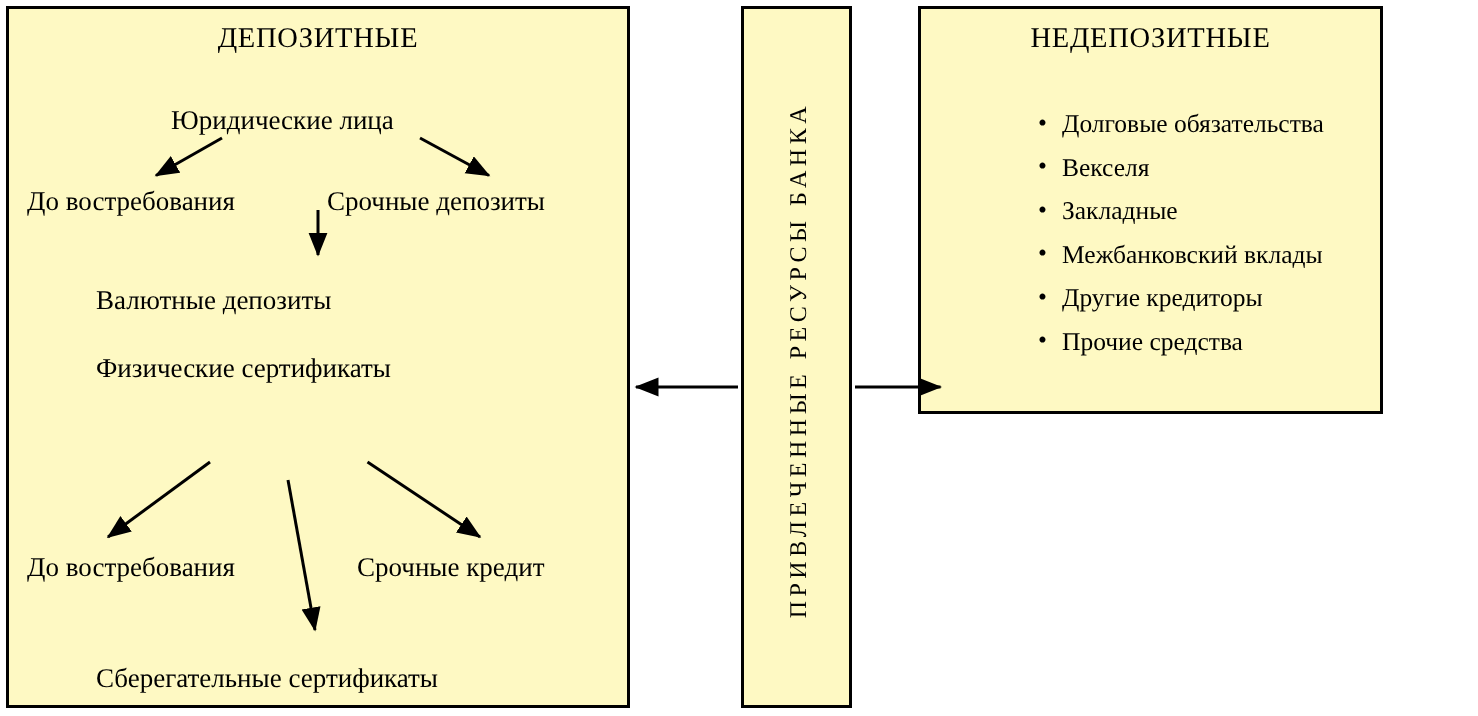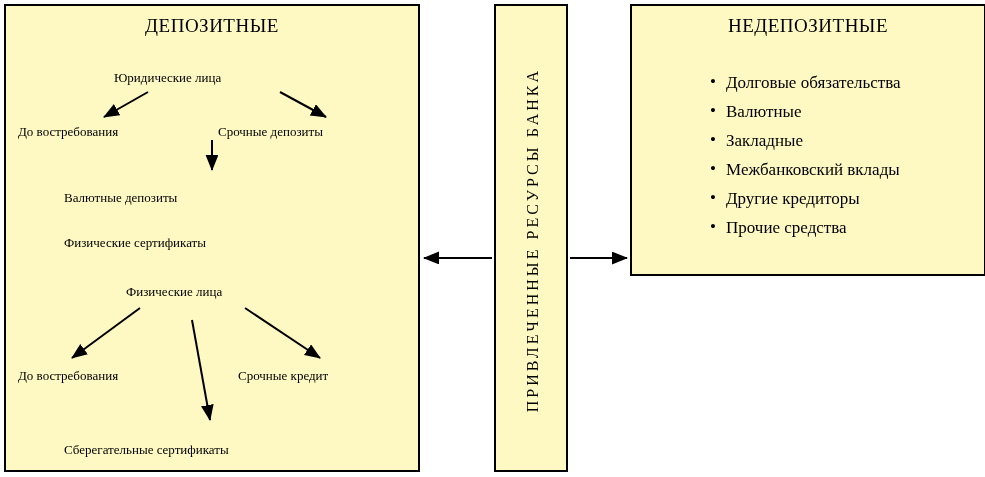--- a/index.html
+++ b/index.html
@@ -28,23 +28,23 @@
     background: #fef9c3;
     box-sizing: border-box;
   }
   #left-panel {
     left: 4px;
     top: 4px;
     width: 416px;
     height: 468px;
   }
   #right-panel {
-    left: 630px;
+    left: 612px;
     top: 4px;
-    width: 356px;
+    width: 310px;
     height: 272px;
   }
   #center-panel {
     left: 494px;
     top: 4px;
     width: 74px;
     height: 468px;
   }
 
   .panel-title {
@@ -71,21 +71,21 @@
     transform: rotate(180deg);
     font-size: 16px;
     letter-spacing: 3px;
     white-space: nowrap;
     font-family: "Liberation Serif", serif;
   }
 
   
   .ltext {
     position: absolute;
-    font-size: 13px;
+    font-size: 18px;
     white-space: nowrap;
   }
 
   
   #bullet-list {
     position: absolute;
     left: 78px;
     top: 62px;
     margin: 0;
     padding: 0;
@@ -125,39 +125,38 @@
     <div class="panel-title">ДЕПОЗИТНЫЕ</div>
 
     <div class="ltext" style="left:108px; top:64px;">Юридические лица</div>
 
     <div class="ltext" style="left:12px; top:118px;">До востребования</div>
     <div class="ltext" style="left:212px; top:118px;">Срочные депозиты</div>
 
     <div class="ltext" style="left:58px; top:184px;">Валютные депозиты</div>
     <div class="ltext" style="left:58px; top:229px;">Физические сертификаты</div>
 
-    <div class="ltext" style="left:120px; top:278px;">Физические лица</div>
 
     <div class="ltext" style="left:12px; top:362px;">До востребования</div>
     <div class="ltext" style="left:232px; top:362px;">Срочные кредит</div>
 
     <div class="ltext" style="left:58px; top:436px;">Сберегательные сертификаты</div>
   </div>
 
   <div class="panel" id="center-panel">
     <div class="vertical-label">
       <span>ПРИВЛЕЧЕННЫЕ  РЕСУРСЫ  БАНКА</span>
     </div>
   </div>
 
   <div class="panel" id="right-panel">
     <div class="panel-title">НЕДЕПОЗИТНЫЕ</div>
     <ul id="bullet-list">
       <li>Долговые обязательства</li>
-      <li>Валютные</li>
+      <li>Векселя</li>
       <li>Закладные</li>
       <li>Межбанковский вклады</li>
       <li>Другие кредиторы</li>
       <li>Прочие средства</li>
     </ul>
   </div>
 
   <svg id="arrows" viewBox="0 0 985 477">
     <defs>
       <marker id="head" markerWidth="9" markerHeight="9" refX="7.5" refY="3.2" orient="auto">

